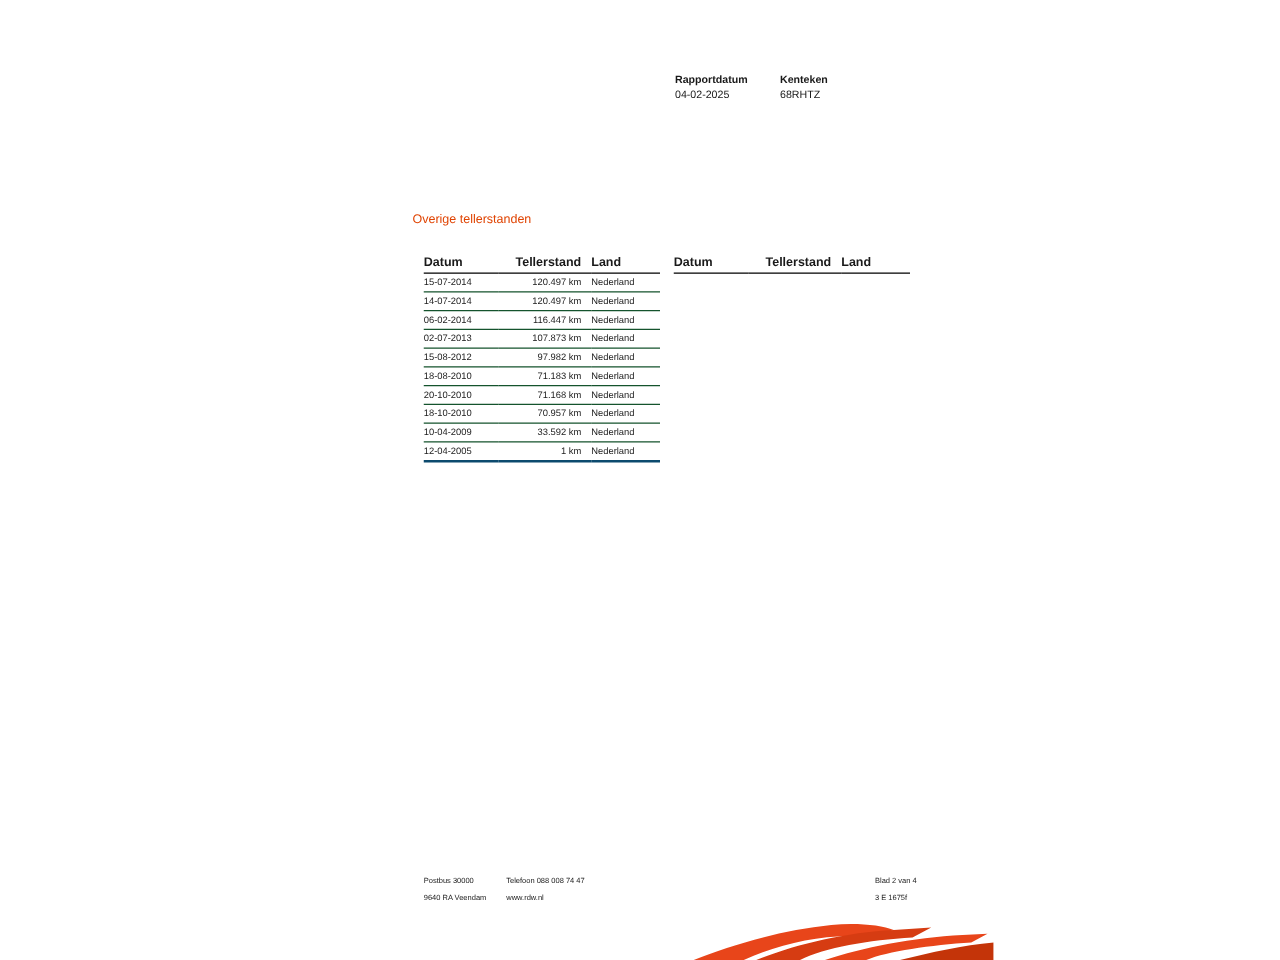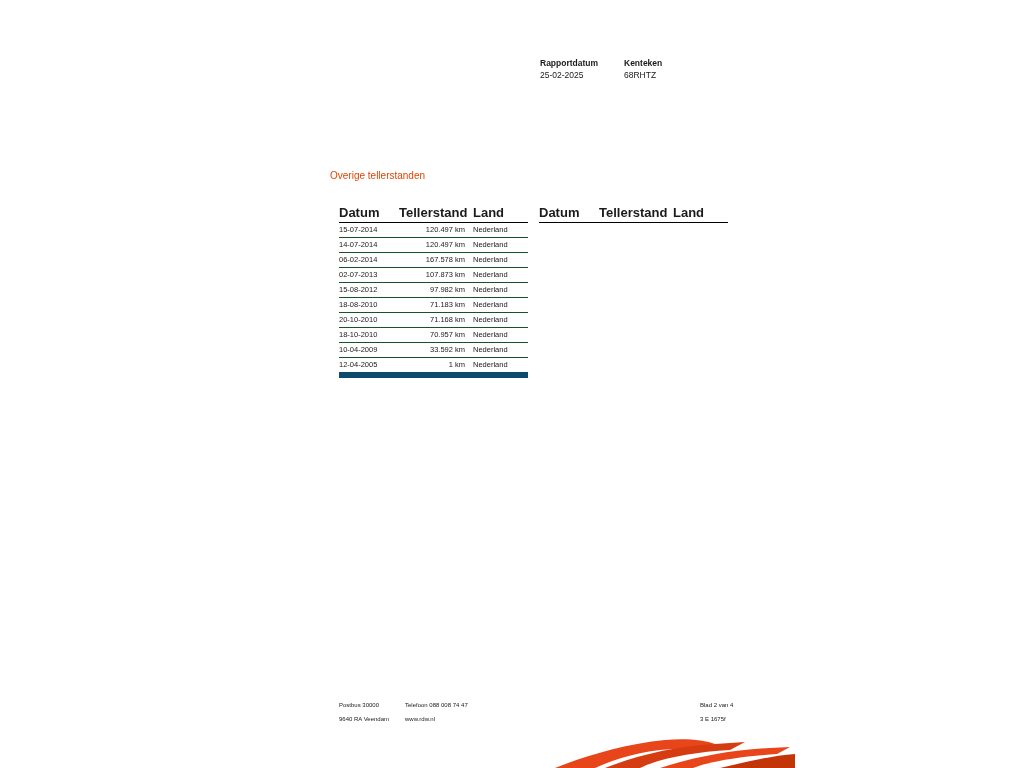--- a/index.html
+++ b/index.html
@@ -94,41 +94,41 @@
   }
   .table-block.left { left: 339px; }
   .table-block.right { left: 539px; }
 
   table.counter {
     border-collapse: collapse;
     width: 181px;
     table-layout: fixed;
   }
   table.counter th {
-    font-size: 13px;
+    font-size: 10px;
     font-weight: bold;
     text-align: left;
     padding: 0 0 2px 0;
     border-bottom: 1px solid #000;
     color: #1a1a1a;
   }
   table.counter th.c-date { width: 60px; }
   table.counter th.c-odo { width: 66px; text-align: right; padding-right: 8px;}
   table.counter th.c-land { width: 55px; }
 
   table.counter td {
     padding: 2px 0 2px 0;
     border-bottom: 1px solid #14532d;
     color: #1a1a1a;
     line-height: 10px;
   }
   table.counter td.c-date { text-align: left; }
   table.counter td.c-odo { text-align: right; padding-right: 8px; }
   table.counter td.c-land { text-align: left; }
-  table.counter tbody tr:last-child td { border-bottom: 6px solid #0c4a6e; }
+  table.counter tbody tr:last-child td { border-bottom: 2px solid #0c4a6e; }
 
   table.counter.empty th { border-bottom: 1px solid #000; }
 
   
   .footer {
     position: absolute;
     left: 339px;
     top: 702px;
     width: 400px;
     font-size: 6px;
@@ -164,21 +164,21 @@
 </head>
 <body>
 
 <div class="page">
 
 
 
   <div class="meta">
     <span class="meta-col first">
       <span class="meta-label">Rapportdatum</span><br>
-      <span class="meta-value">25-02-2025</span>
+      <span class="meta-value">04-02-2025</span>
     </span><span class="meta-col">
       <span class="meta-label">Kenteken</span><br>
       <span class="meta-value">68RHTZ</span>
     </span>
   </div>
 
   <div class="section-title">Overige tellerstanden</div>
 
   <div class="table-block left">
     <table class="counter">
@@ -195,21 +195,21 @@
             <td class="c-odo">120.497 km</td>
             <td class="c-land">Nederland</td>
           </tr>
           <tr>
             <td class="c-date">14-07-2014</td>
             <td class="c-odo">120.497 km</td>
             <td class="c-land">Nederland</td>
           </tr>
           <tr>
             <td class="c-date">06-02-2014</td>
-            <td class="c-odo">167.578 km</td>
+            <td class="c-odo">116.447 km</td>
             <td class="c-land">Nederland</td>
           </tr>
           <tr>
             <td class="c-date">02-07-2013</td>
             <td class="c-odo">107.873 km</td>
             <td class="c-land">Nederland</td>
           </tr>
           <tr>
             <td class="c-date">15-08-2012</td>
             <td class="c-odo">97.982 km</td>

